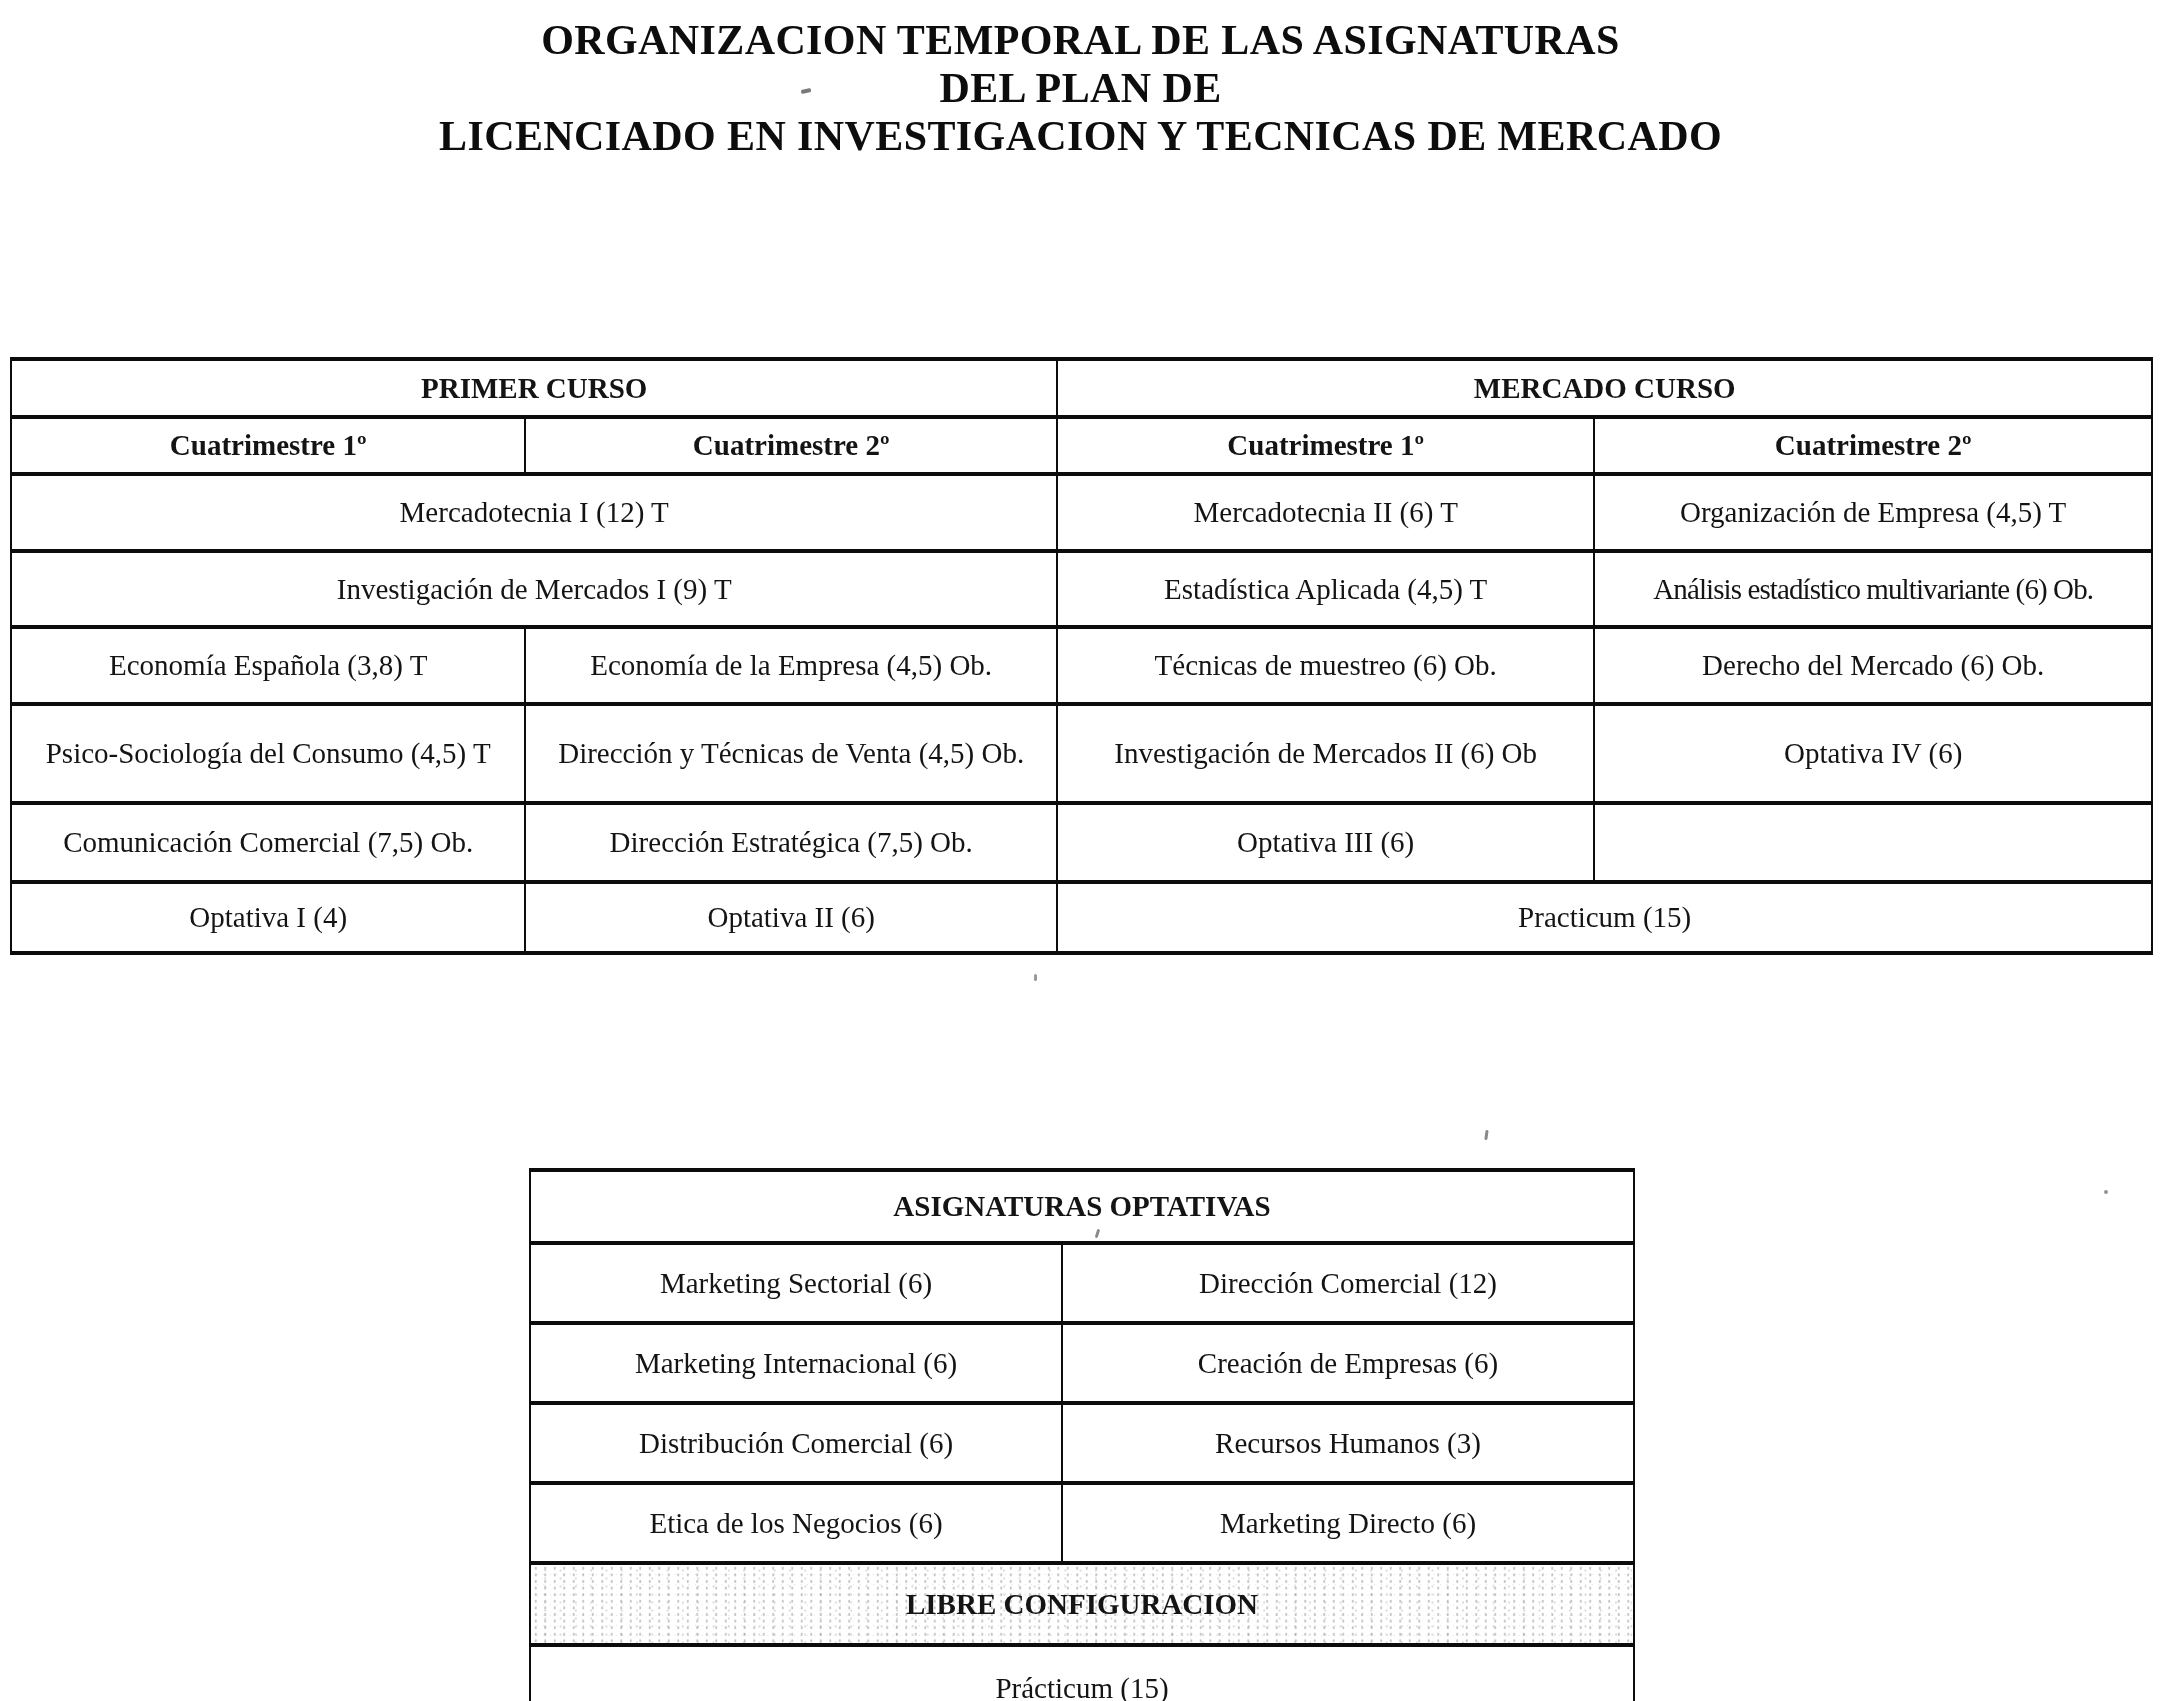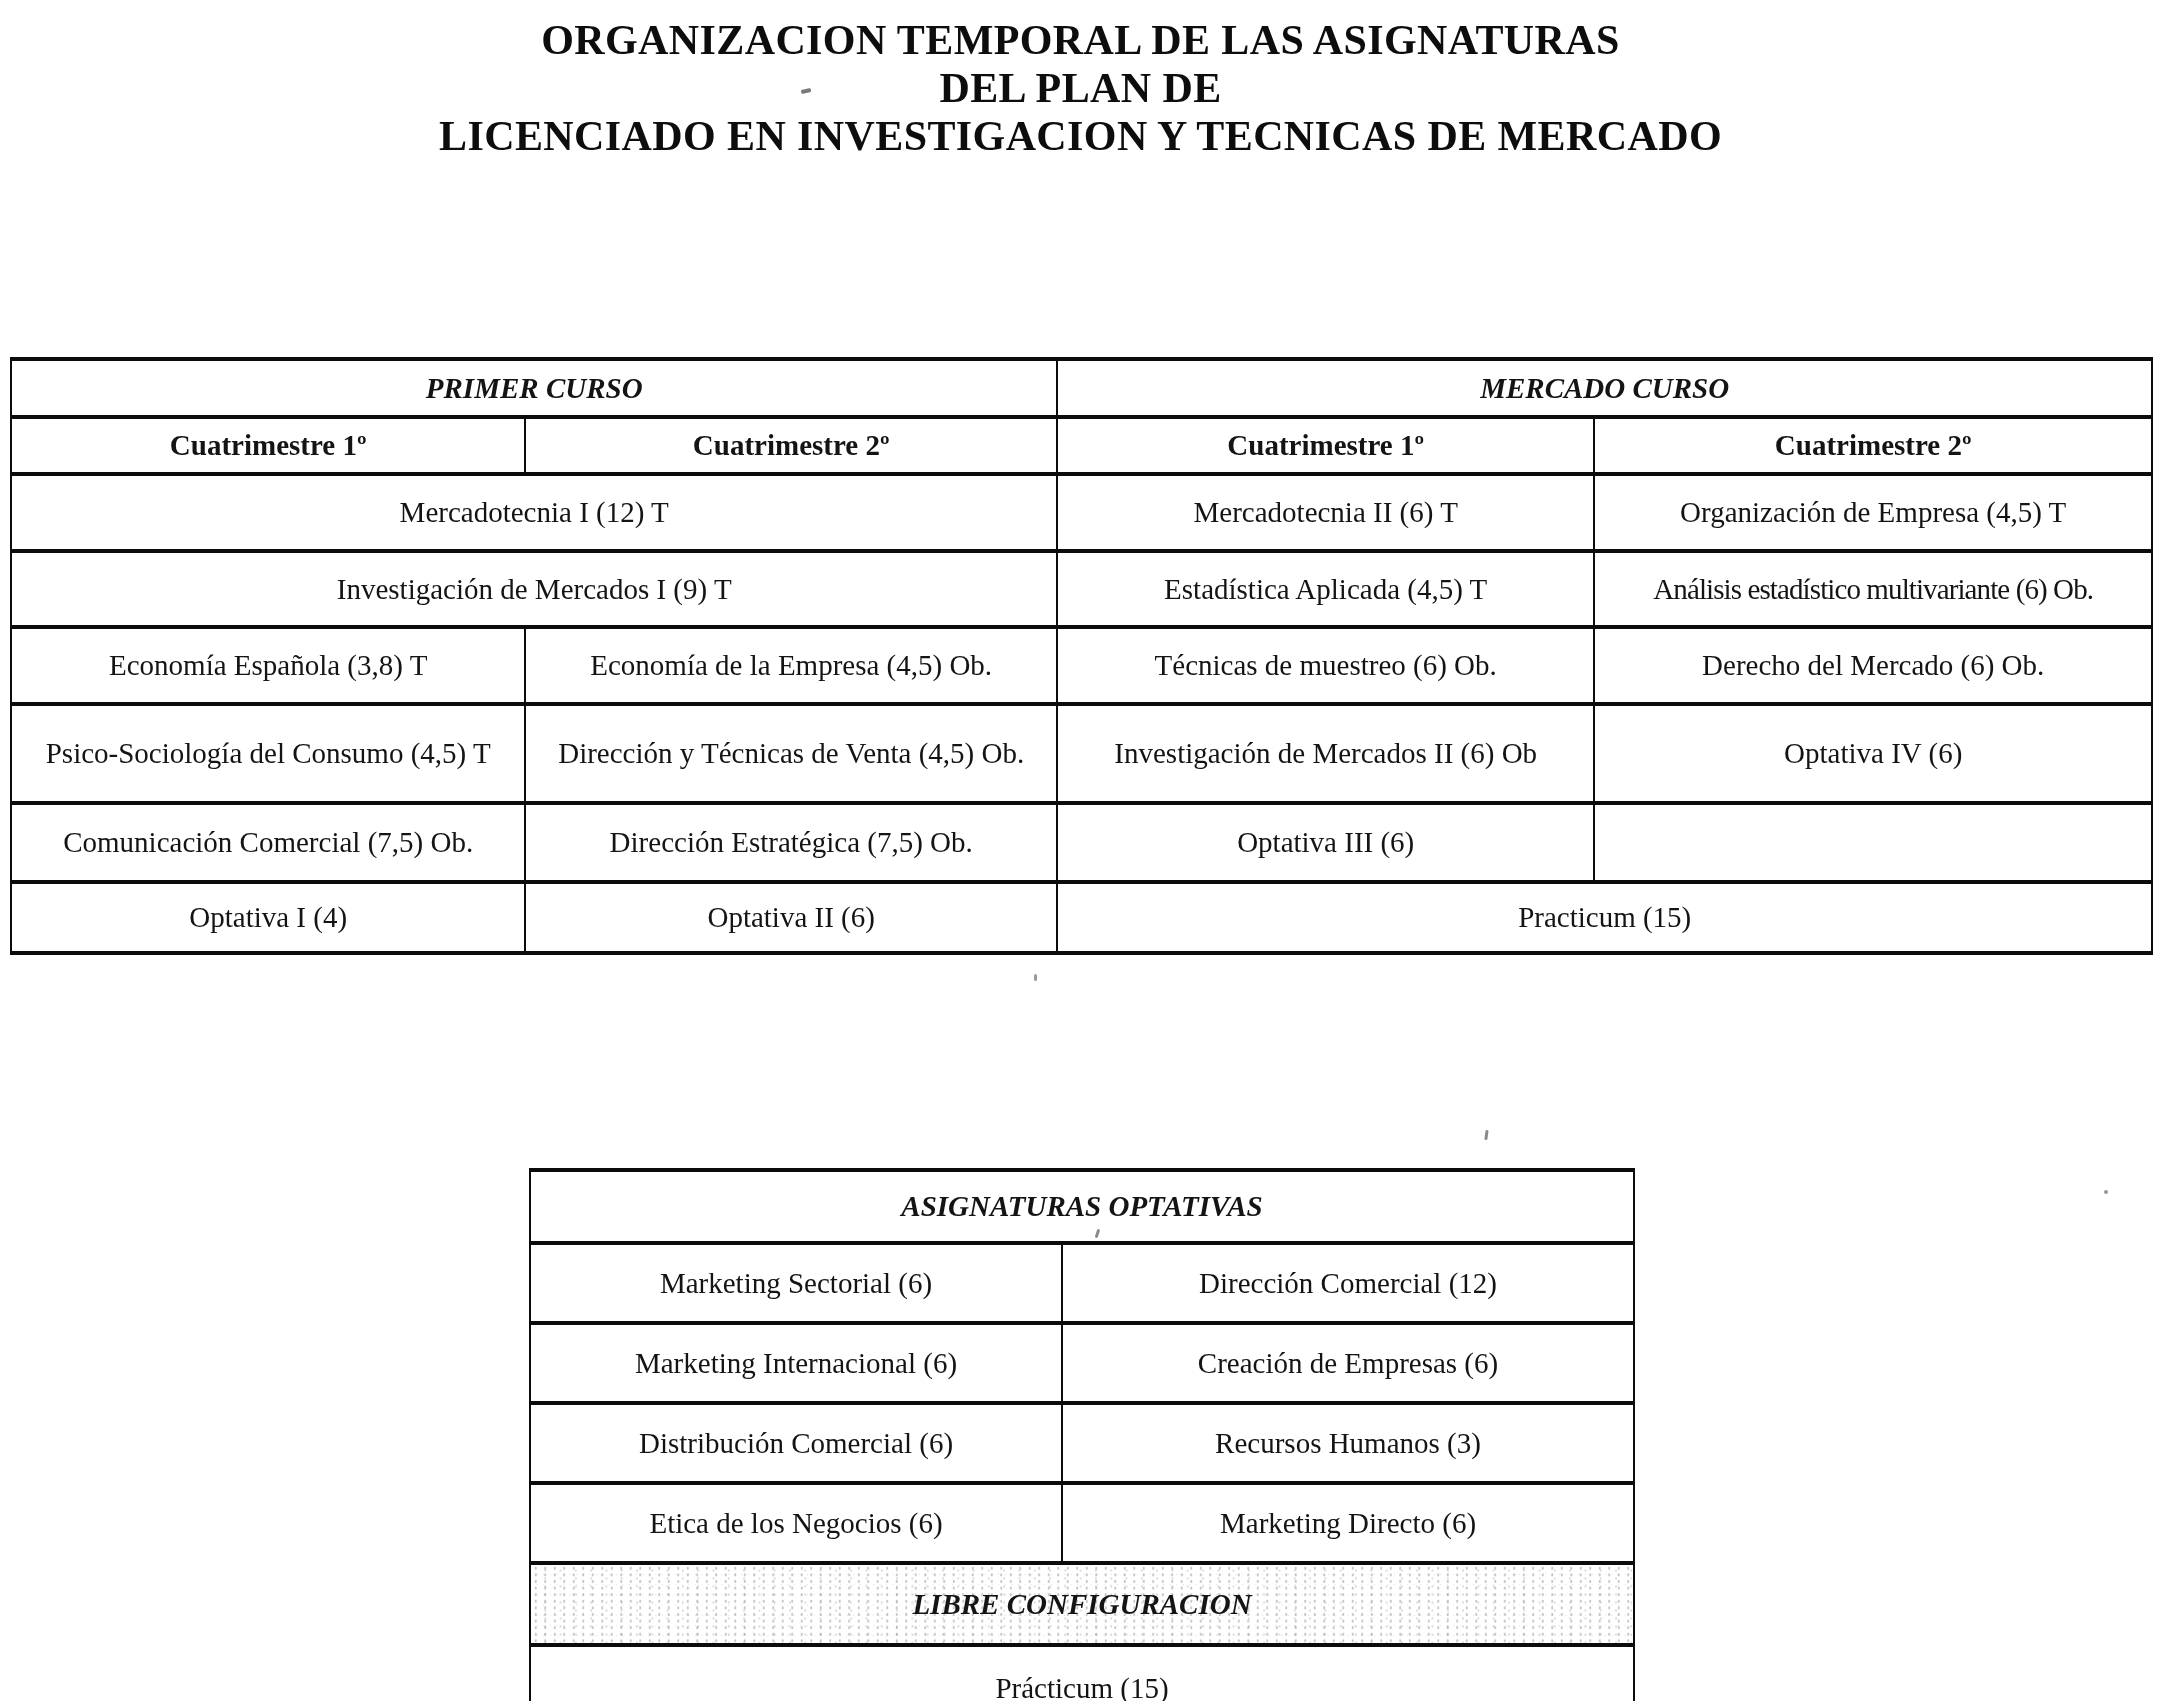--- a/index.html
+++ b/index.html
@@ -49,21 +49,21 @@
     vertical-align: middle;
     padding: 2.9px 8.7px;
     color: #141414;
     overflow: hidden;
     text-align: center;
   }
   table.scan-table th {
     font-weight: bold;
     text-align: center;
   }
-  .course-hdr { font-size: 31px; font-style: italic; }
+  .course-hdr { font-size: 31px; }
   .sem-hdr    { font-size: 30px; }
   td.c  { text-align: center; }
   td.l  { text-align: left; }
   td.squeeze { letter-spacing: -0.9px; padding-right: 3.6px; }
 
   
   #main-table {
     left: 10.2px;
     top: 357px;
     width: 2141px;

